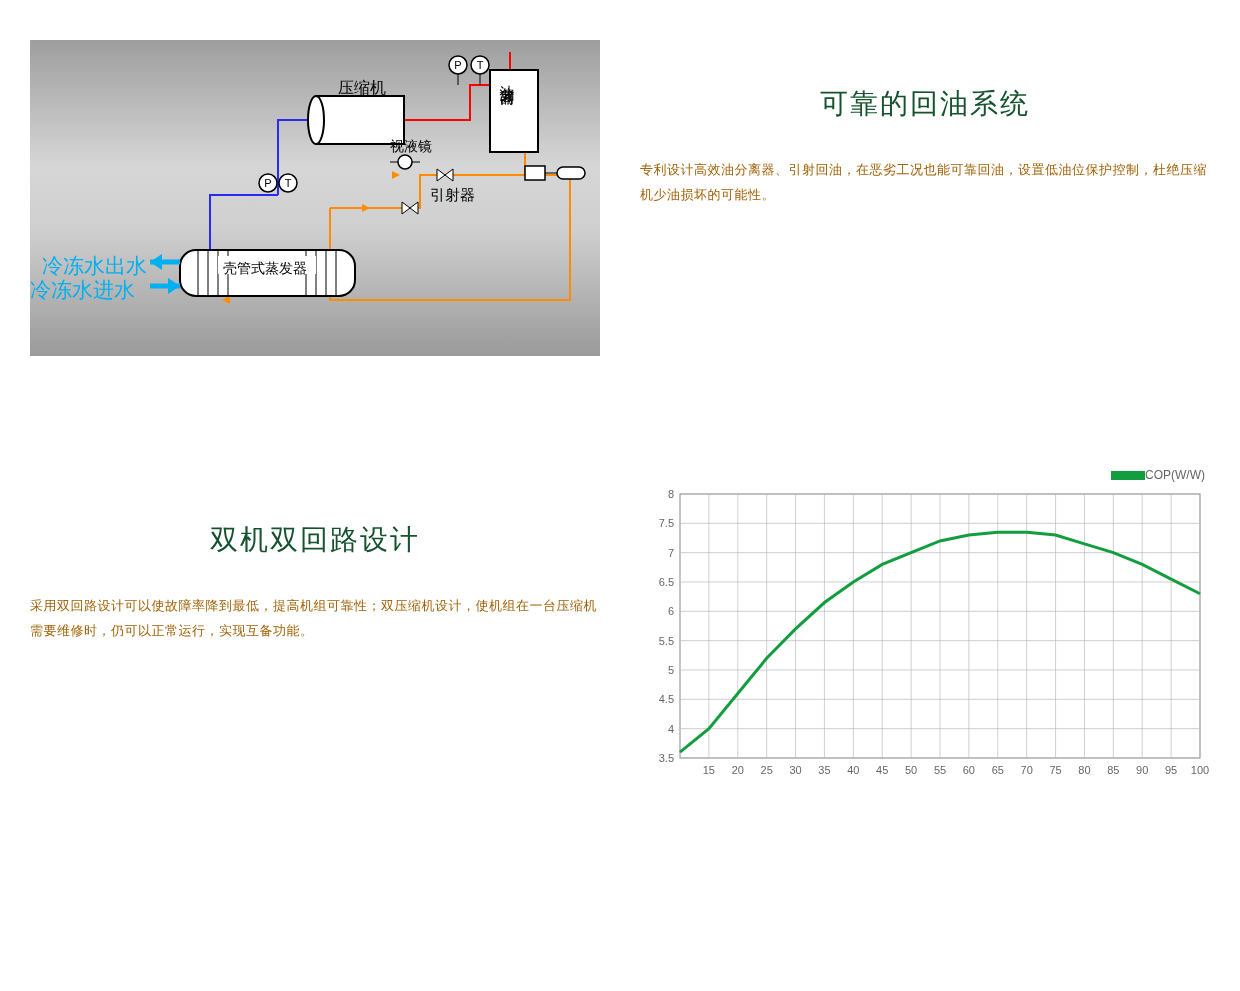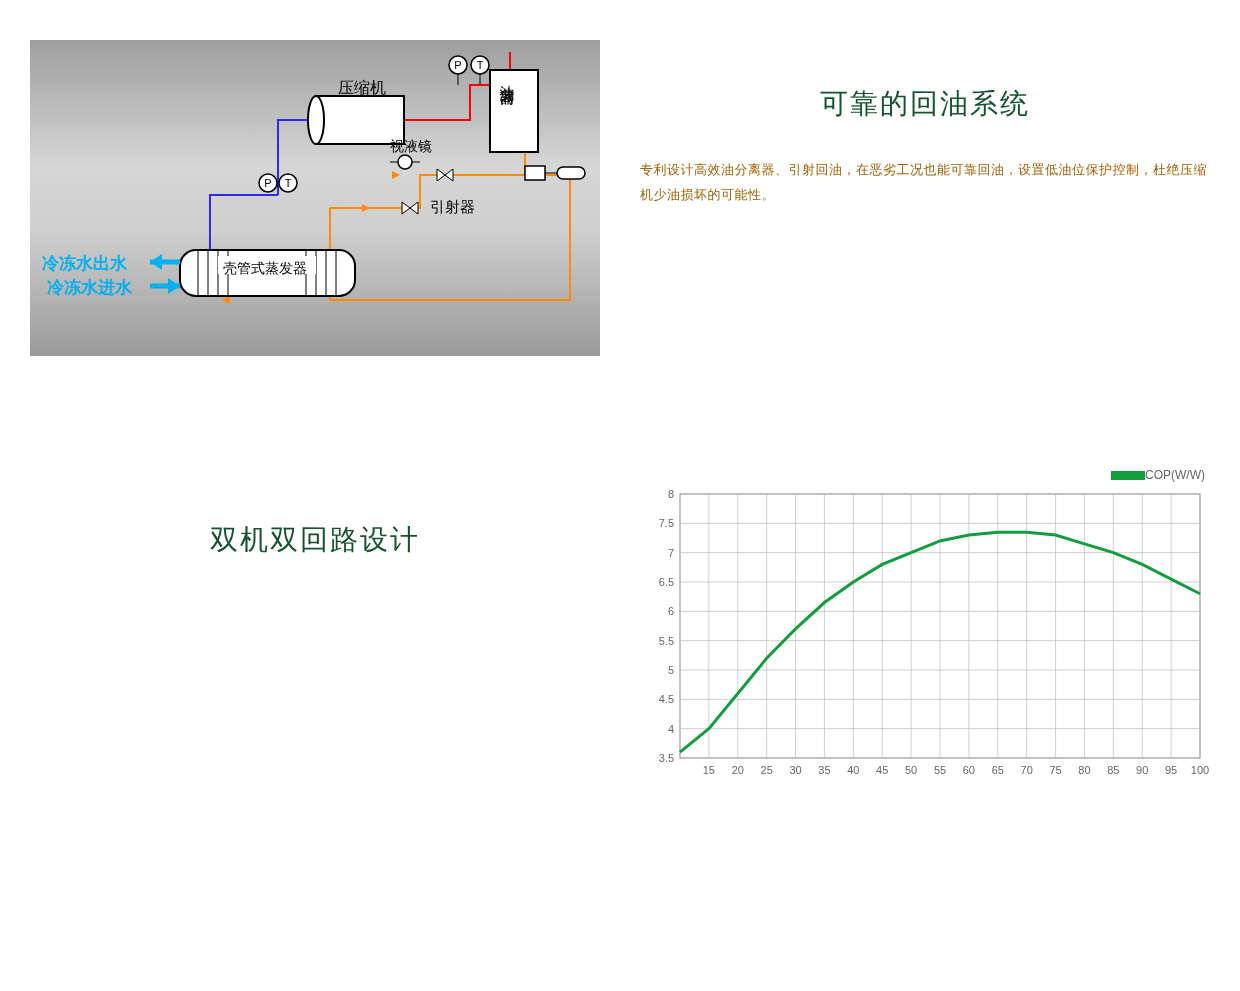--- a/index.html
+++ b/index.html
@@ -55,23 +55,23 @@
   .diagram-box svg {
     position: absolute; inset: 0;
   }
   .d-label {
     position: absolute;
     font-size: 16px;
     color: #000;
     white-space: nowrap;
   }
   .d-label.blue {
-    font-size: 17px;
+    font-size: 21px;
     color: #00b0f0;
-    font-weight: 700;
+    font-weight: 400;
     background: transparent;
   }
 
   
   .chart-box {
     width: 570px;
     height: 310px;
     position: relative;
   }
   .legend {
@@ -176,38 +176,39 @@
 
           <line x1="120" y1="222" x2="150" y2="222" stroke="#00b0f0" stroke-width="5"></line>
           <polygon points="120,222 132,214 132,230" fill="#00b0f0"></polygon>
           <line x1="150" y1="246" x2="120" y2="246" stroke="#00b0f0" stroke-width="5"></line>
           <polygon points="150,246 138,238 138,254" fill="#00b0f0"></polygon>
         </svg>
 
         <span class="d-label" style="left:308px;top:38px;">压缩机</span>
         <span class="d-label" style="left:467px;top:33px;writing-mode:vertical-rl;letter-spacing:2px;font-size:15px;">油分离器</span>
         <span class="d-label" style="left:360px;top:98px;font-size:14px;">视液镜</span>
-        <span class="d-label" style="left:400px;top:158px;font-size:15px;">引射器</span>
+        <span class="d-label" style="left:400px;top:146px;font-size:15px;">引射器</span>
         <span class="d-label" style="left:193px;top:220px;font-size:14px;">壳管式蒸发器</span>
         <span class="d-label blue" style="left:12px;top:212px;">冷冻水出水</span>
-        <span class="d-label blue" style="left:17px;top:236px;">冷冻水进水</span>
+        <span class="d-label blue" style="left:0;top:236px;">冷冻水进水</span>
       </div>
     </div>
 
     <div class="col col-text">
       <h2 class="title">可靠的回油系统</h2>
       <p class="desc">专利设计高效油分离器、引射回油，在恶劣工况也能可靠回油，设置低油位保护控制，杜绝压缩机少油损坏的可能性。</p>
     </div>
 
   </div>
 
   <div class="section" style="margin-bottom:0;">
 
     <div class="col col-text">
       <h2 class="title">双机双回路设计</h2>
+      <p class="desc">采用双回路设计可以使故障率降到最低，提高机组可靠性；双压缩机设计，使机组在一台压缩机需要维修时，仍可以正常运行，实现互备功能。</p>
     </div>
 
     <div class="col col-img">
       <div class="chart-box">
         <div class="legend">
           <span class="legend-swatch"></span>
           <span>COP(W/W)</span>
         </div>
         <svg class="chart-svg" id="chart-svg" viewBox="0 0 570 310">
             <rect x="40" y="18" width="520" height="264" fill="#fff" stroke="#888" stroke-width="1"></rect>

